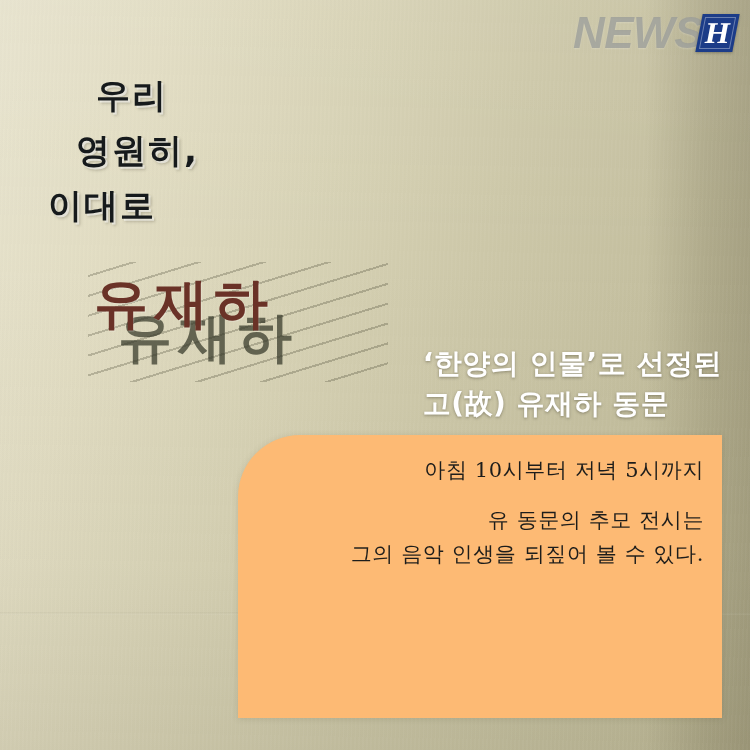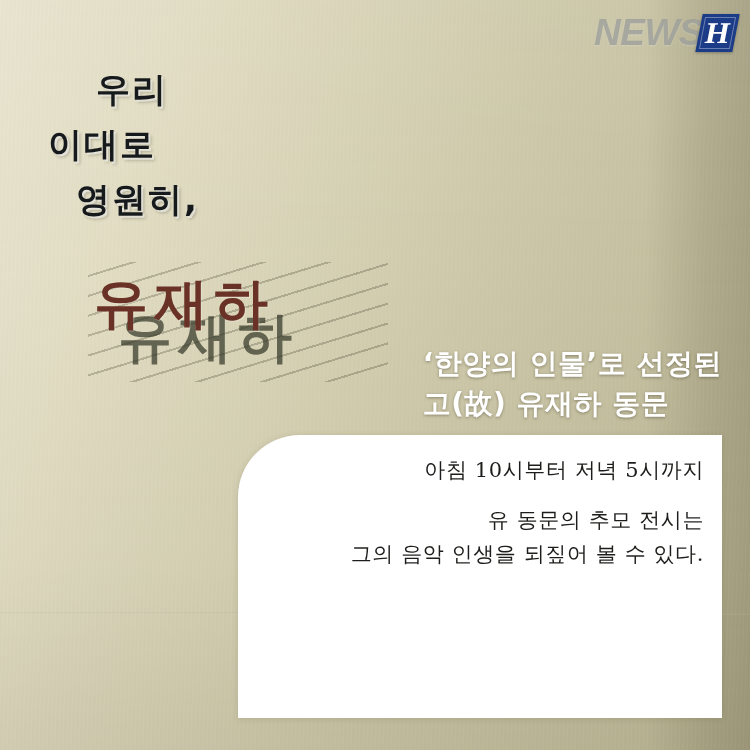--- a/index.html
+++ b/index.html
@@ -62,21 +62,21 @@
         rgba(0,0,0,0.012) 2px,
         rgba(0,0,0,0.012) 4px);
     opacity: .6;
     pointer-events: none;
   }
 
   
   #wall-slogan {
     position: absolute;
     left: 44px;
-    top: 62px;
+    top: 68px;
     width: 230px;
     color: #161a1c;
     font-family: "DejaVu Sans", "Liberation Sans", sans-serif;
     font-weight: 700;
     font-size: 34px;
     line-height: 1.62;
     letter-spacing: 2px;
     text-shadow: 2px 2px 0 rgba(255,255,255,0.55), 3px 3px 3px rgba(60,58,40,0.28);
   }
   .slogan-line { display: block; white-space: pre; }
@@ -138,21 +138,21 @@
     right: 14px;
     top: 12px;
     display: flex;
     align-items: center;
     height: 42px;
   }
   #logo-news {
     font-family: "Liberation Sans", sans-serif;
     font-style: italic;
     font-weight: 700;
-    font-size: 37px;
+    font-size: 44px;
     letter-spacing: -0.5px;
     color: rgba(150,152,150,0.72);
     text-shadow: 0 1px 2px rgba(255,255,255,0.18);
     margin-right: -4px;
   }
   #logo-h-box {
     position: relative;
     width: 37px;
     height: 38px;
     background: #1c3c88;
@@ -195,21 +195,21 @@
   }
   .headline-line { display: block; white-space: nowrap; }
 
   
   #body-panel {
     position: absolute;
     left: 238px;
     top: 435px;
     width: 484px;
     height: 283px;
-    background: #ffffff;
+    background: #fdba74;
     border-top-left-radius: 62px;
     box-shadow: 0 1px 6px rgba(90,86,60,0.18);
     overflow: hidden;
   }
   #body-panel-inner {
     position: absolute;
     right: 18px;
     top: 18px;
     width: 440px;
     text-align: right;
@@ -228,22 +228,22 @@
 <body>
 
 <div id="card">
 
   <div id="photo"></div>
   <div id="wall-seam"></div>
   <div id="wall-grain"></div>
 
   <div id="wall-slogan">
     <span class="slogan-line slogan-l1">우리</span>
+    <span class="slogan-line slogan-l3">영원히,</span>
     <span class="slogan-line slogan-l2">이대로</span>
-    <span class="slogan-line slogan-l3">영원히,</span>
   </div>
 
   <div id="name-sign-wrap">
     <div id="name-wires"></div>
     <div class="name-sign" id="name-sign-shadow">유재하</div>
     <div class="name-sign" id="name-sign-top">유재하</div>
   </div>
 
   <div id="logo">
     <span id="logo-news">NEWS</span>

